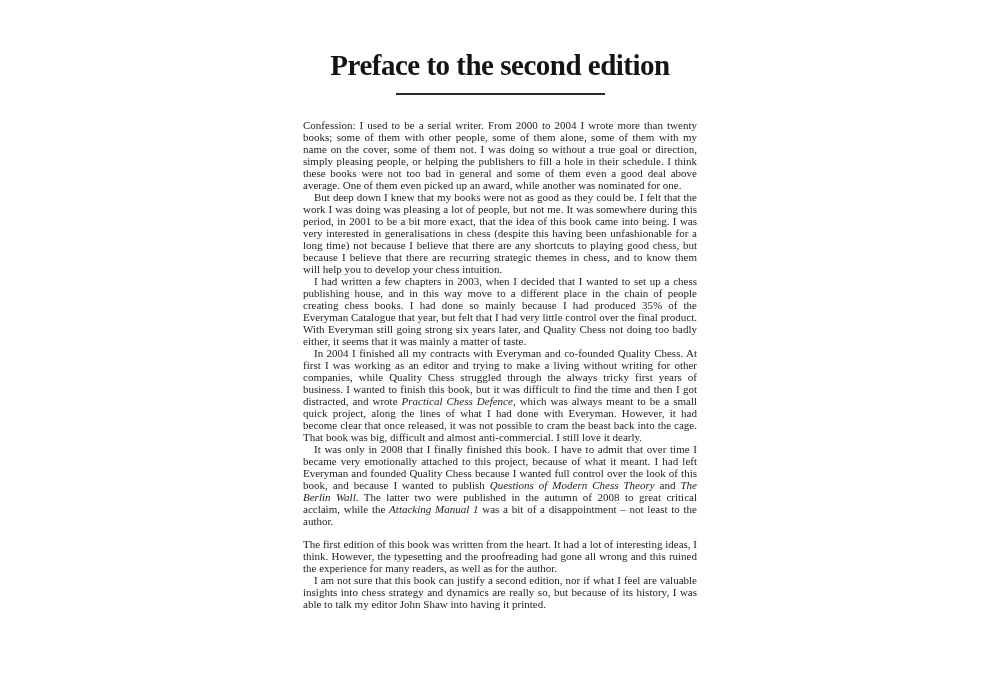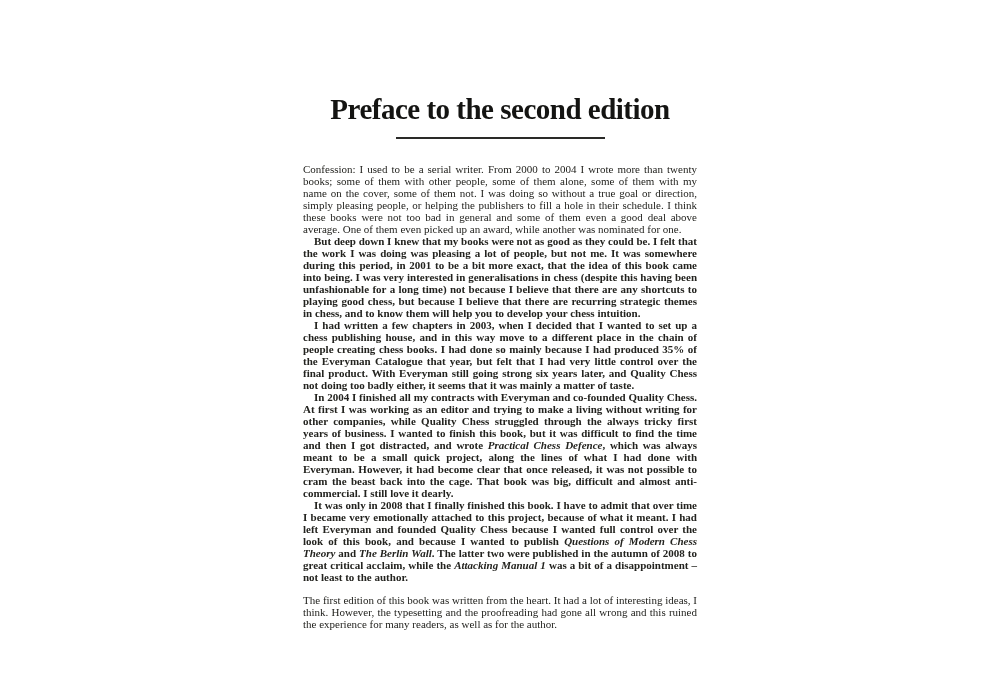--- a/index.html
+++ b/index.html
@@ -10,22 +10,22 @@
   .page {
     position: relative;
     width: 1000px;
     height: 675px;
     background: #ffffff;
     overflow: hidden;
     font-family: "Liberation Serif", serif;
     color: #1e1e1c;
   }
   .title {
-    margin: 11px;
-    padding-top: 81px;
+    margin: 0;
+    padding-top: 48px;
     text-align: center;
     font-family: "Liberation Serif", serif;
     font-weight: bold;
     font-size: 29px;
     line-height: 34px;
     letter-spacing: -0.5px;
     color: #141412;
   }
   .title-rule {
     width: 209px;
@@ -41,21 +41,20 @@
     line-height: 12px;
     text-align: justify;
     color: #23231f;
   }
   p.para {
     margin: 0;
     padding: 0;
   }
   p.para.indent {
     text-indent: 11px;
-    font-weight: bold;
   }
   p.para.space-before {
     margin-top: 11px;
   }
   .italic {
     font-style: italic;
   }
 </style>
 </head>
 <body>
@@ -63,14 +62,15 @@
 <div class="page">
   <h1 class="title">Preface to the second edition</h1>
   <div class="title-rule"></div>
   <div class="body-block">
       <p class="para"><span>Confession: I used to be a serial writer. From 2000 to 2004 I wrote more than twenty books; some of them with other people, some of them alone, some of them with my name on the cover, some of them not. I was doing so without a true goal or direction, simply pleasing people, or helping the publishers to fill a hole in their schedule. I think these books were not too bad in general and some of them even a good deal above average. One of them even picked up an award, while another was nominated for one.</span></p>
       <p class="para indent"><span>But deep down I knew that my books were not as good as they could be. I felt that the work I was doing was pleasing a lot of people, but not me. It was somewhere during this period, in 2001 to be a bit more exact, that the idea of this book came into being. I was very interested in generalisations in chess (despite this having been unfashionable for a long time) not because I believe that there are any shortcuts to playing good chess, but because I believe that there are recurring strategic themes in chess, and to know them will help you to develop your chess intuition.</span></p>
       <p class="para indent"><span>I had written a few chapters in 2003, when I decided that I wanted to set up a chess publishing house, and in this way move to a different place in the chain of people creating chess books. I had done so mainly because I had produced 35% of the Everyman Catalogue that year, but felt that I had very little control over the final product. With Everyman still going strong six years later, and Quality Chess not doing too badly either, it seems that it was mainly a matter of taste.</span></p>
       <p class="para indent"><span>In 2004 I finished all my contracts with Everyman and co-founded Quality Chess. At first I was working as an editor and trying to make a living without writing for other companies, while Quality Chess struggled through the always tricky first years of business. I wanted to finish this book, but it was difficult to find the time and then I got distracted, and wrote </span><span class="italic">Practical Chess Defence</span><span>, which was always meant to be a small quick project, along the lines of what I had done with Everyman. However, it had become clear that once released, it was not possible to cram the beast back into the cage. That book was big, difficult and almost anti-commercial. I still love it dearly.</span></p>
       <p class="para indent"><span>It was only in 2008 that I finally finished this book. I have to admit that over time I became very emotionally attached to this project, because of what it meant. I had left Everyman and founded Quality Chess because I wanted full control over the look of this book, and because I wanted to publish </span><span class="italic">Questions of Modern Chess Theory</span><span> and </span><span class="italic">The Berlin Wall</span><span>. The latter two were published in the autumn of 2008 to great critical acclaim, while the </span><span class="italic">Attacking Manual 1</span><span> was a bit of a disappointment – not least to the author.</span></p>
       <p class="para space-before"><span>The first edition of this book was written from the heart. It had a lot of interesting ideas, I think. However, the typesetting and the proofreading had gone all wrong and this ruined the experience for many readers, as well as for the author.</span></p>
+      <p class="para indent"><span>I am not sure that this book can justify a second edition, nor if what I feel are valuable insights into chess strategy and dynamics are really so, but because of its history, I was able to talk my editor John Shaw into having it printed.</span></p>
     </div>
 </div>
 
 </body></html>

